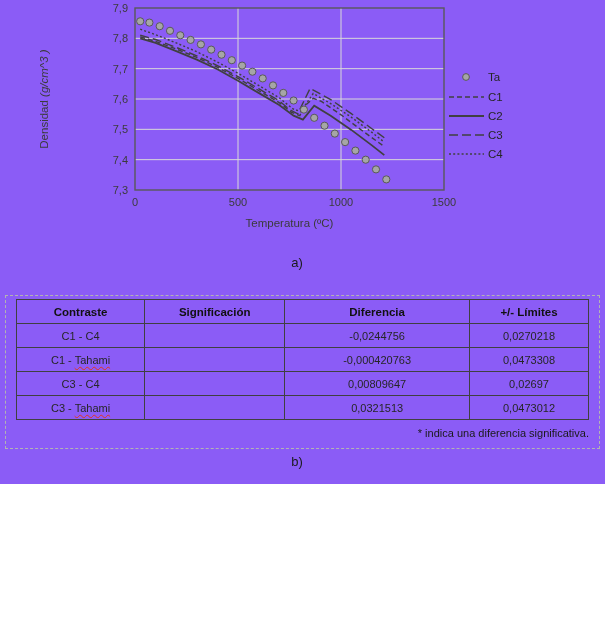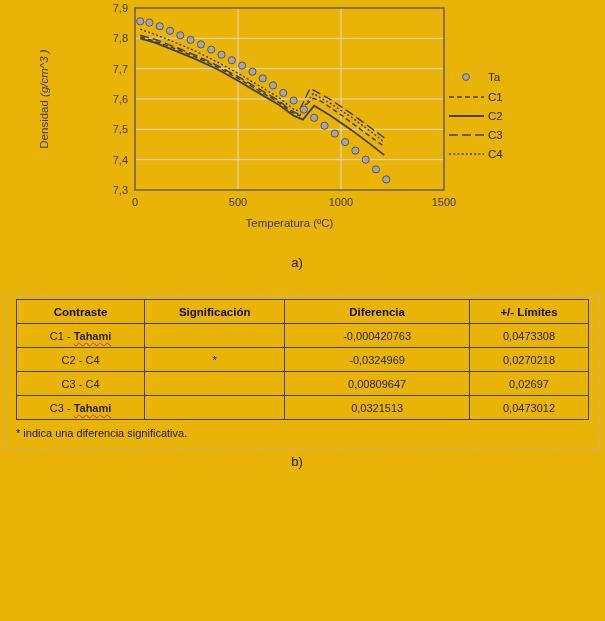--- a/index.html
+++ b/index.html
@@ -1,17 +1,17 @@
 <!DOCTYPE html>
 <html><head>
 <meta charset="utf-8">
 <style>
   html,body{margin:0;padding:0;background:#fff;}
   .page{
-    width:605px;height:621px;background:#eab308;overflow:hidden;
+    width:605px;height:484px;background:#8b5cf6;overflow:hidden;
     font-family:"Liberation Sans", sans-serif;color:#262626;
   }
   .chart-wrap{width:605px;height:245px;}
   .fig-caption{
     text-align:center;font-size:13px;color:#1a1a1a;
     width:594px;
   }
   .caption-a{margin-top:10px;}
   .outer-box{
     margin:25px 5px 0 5px;
@@ -35,24 +35,23 @@
     white-space:nowrap;
   }
   table.stats th{font-weight:bold;font-size:11.5px;color:#111;}
   col.c1{width:22.4%;} col.c2{width:24.5%;} col.c3{width:32.3%;} col.c4{width:20.8%;}
   .misspelled{
     text-decoration-line:underline;
     text-decoration-style:wavy;
     text-decoration-color:#e0341f;
     text-decoration-thickness:1px;
     text-underline-offset:2px;
-    font-weight:bold;
   }
   .table-note{
-    text-align:left;
+    text-align:right;
     font-size:11px;
     padding:7px 0 9px 0;
     color:#1a1a1a;
   }
   .caption-b{margin-top:5px;}
 </style>
 </head>
 <body>
 
 <div class="page">
@@ -139,30 +138,30 @@
       <thead>
         <tr>
           <th>Contraste</th>
           <th>Significación</th>
           <th>Diferencia</th>
           <th>+/- Límites</th>
         </tr>
       </thead>
       <tbody>
         <tr>
+          <td>C1 - C4</td>
+          <td></td>
+          <td>-0,0244756</td>
+          <td>0,0270218</td>
+        </tr>
+        <tr>
           <td>C1 - <span class="misspelled">Tahami</span></td>
           <td></td>
           <td>-0,000420763</td>
           <td>0,0473308</td>
-        </tr>
-        <tr>
-          <td>C2 - C4</td>
-          <td>*</td>
-          <td>-0,0324969</td>
-          <td>0,0270218</td>
         </tr>
         <tr>
           <td>C3 - C4</td>
           <td></td>
           <td>0,00809647</td>
           <td>0,02697</td>
         </tr>
         <tr>
           <td>C3 - <span class="misspelled">Tahami</span></td>
           <td></td>

